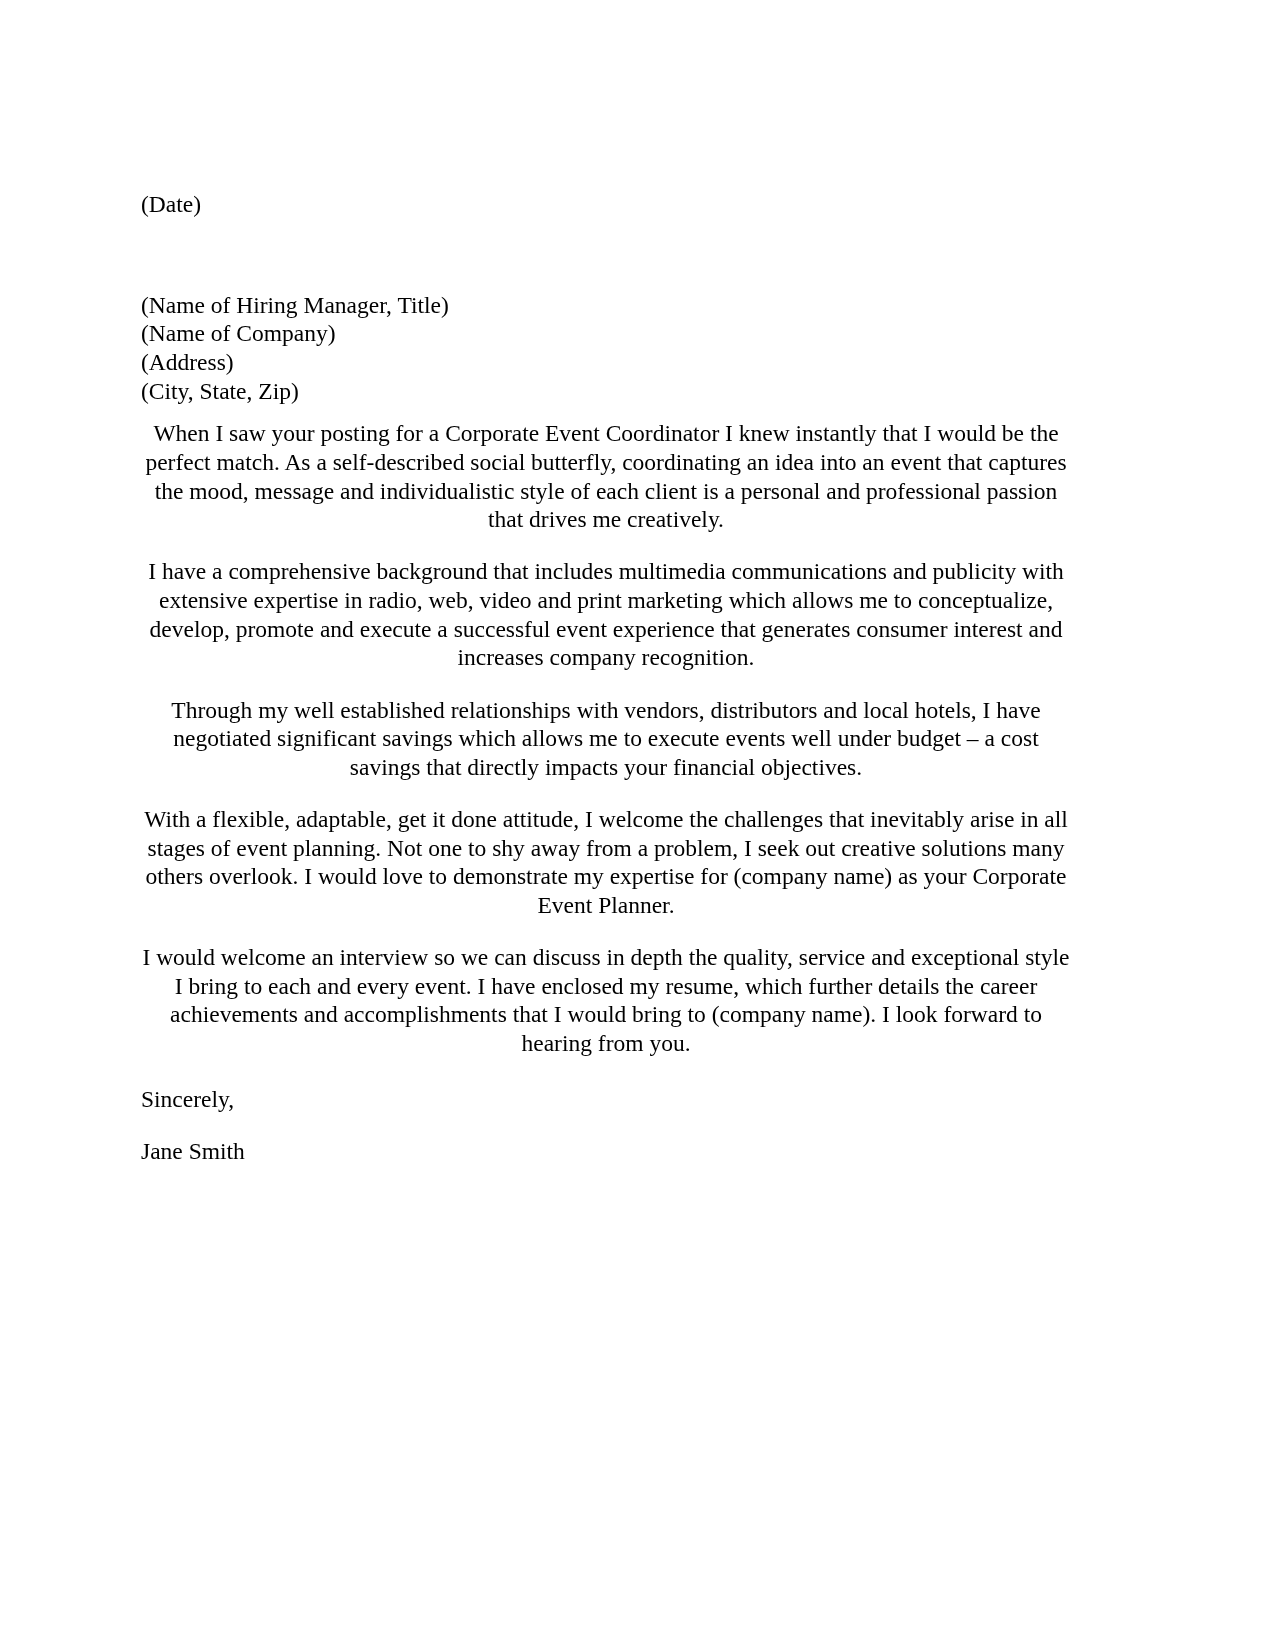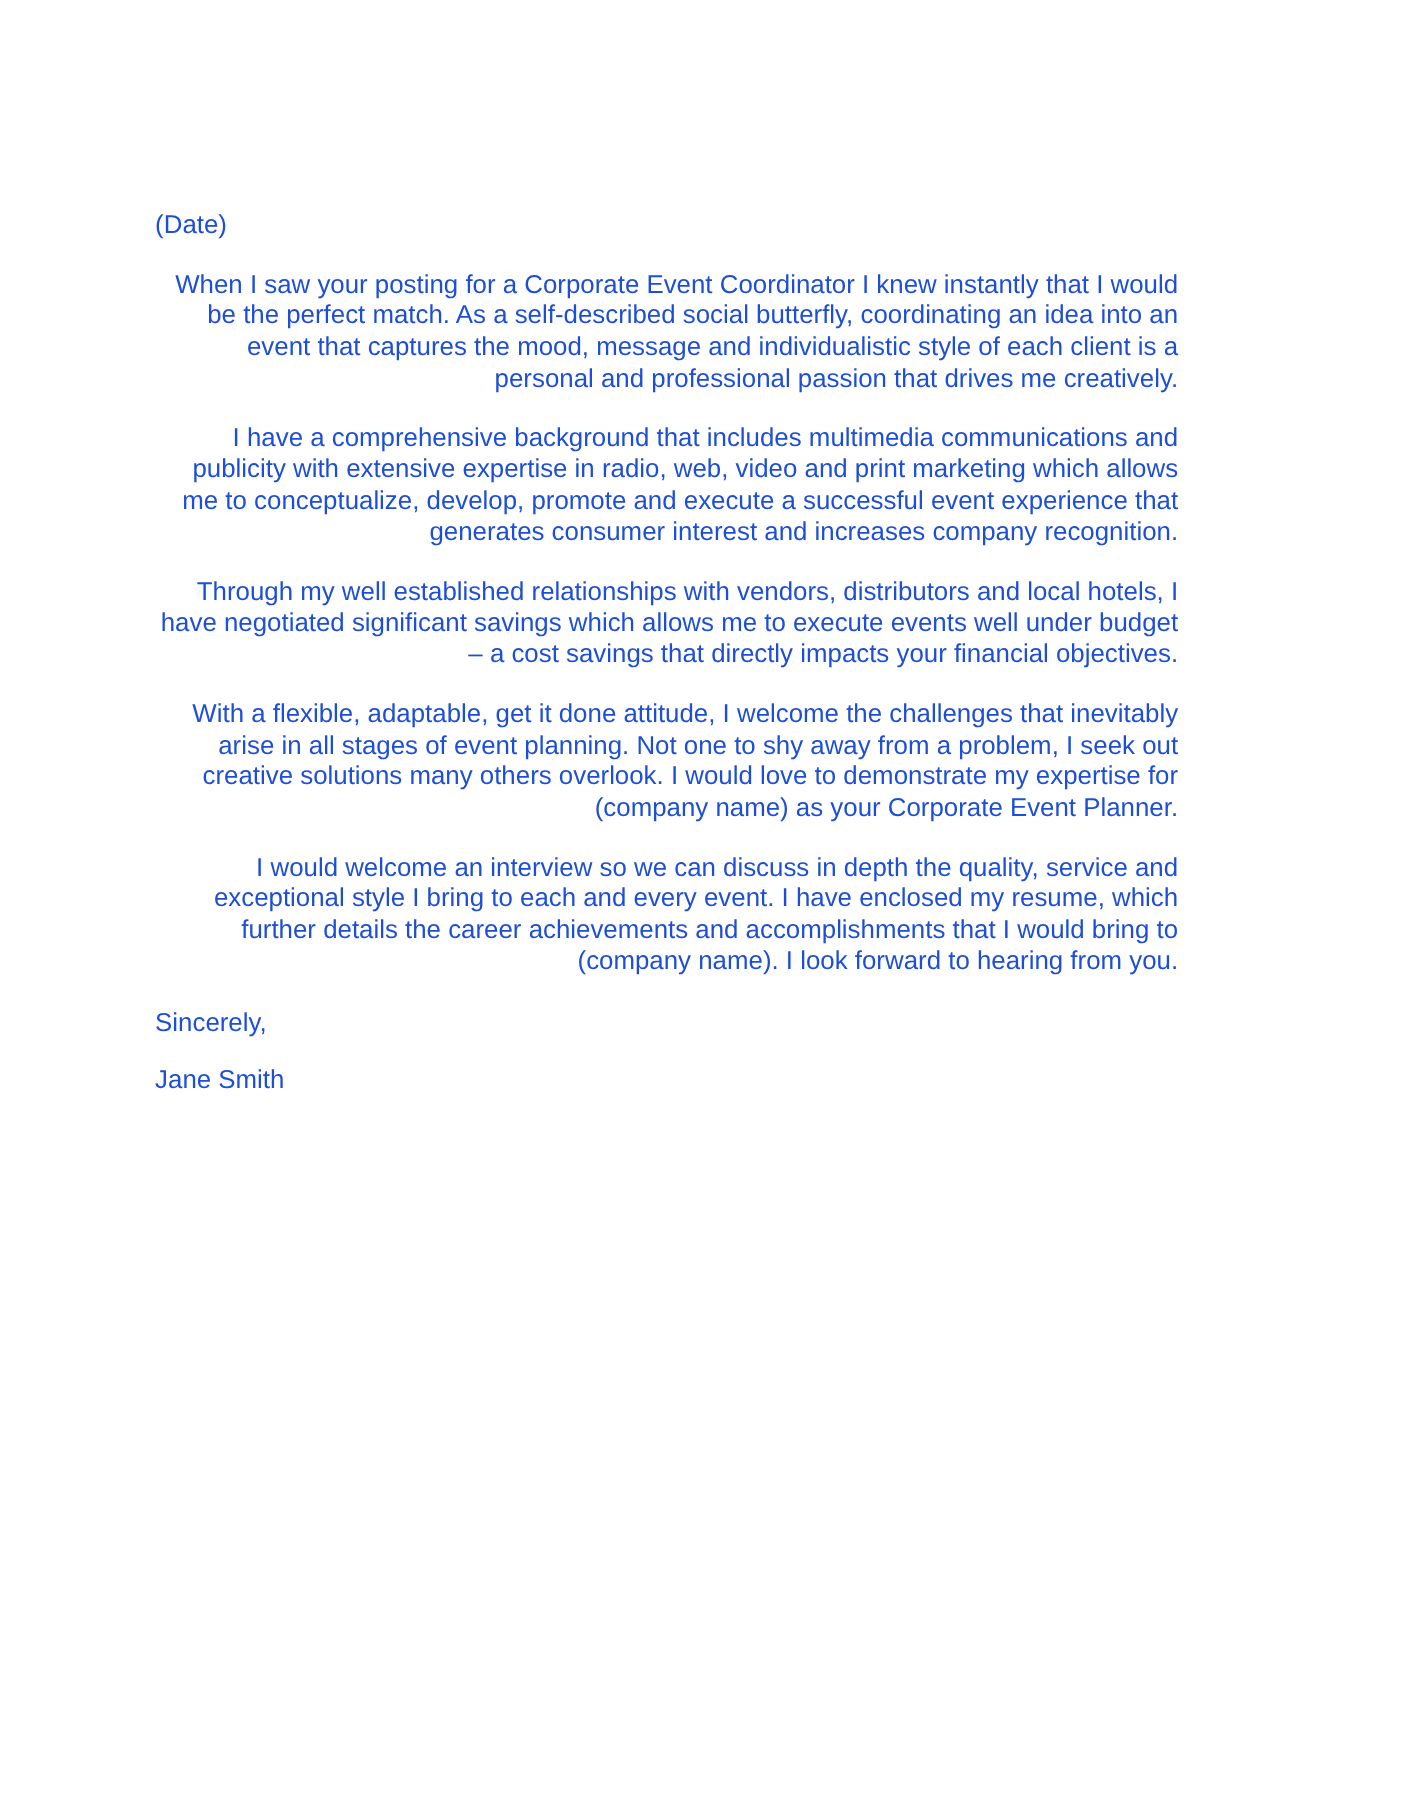--- a/index.html
+++ b/index.html
@@ -15,56 +15,62 @@
     background: #ffffff;
     margin: 0 auto;
     overflow: hidden;
     box-sizing: border-box;
   }
   .letter {
     position: absolute;
     left: 141px;
     top: 190px;
     width: 930px;
-    font-family: Liberation Sans, sans-serif;
+    font-family: Liberation Serif, serif;
     font-size: 23.5px;
     line-height: 1.22;
-    color: #1d4ed8;
+    color: #000000;
     -webkit-font-smoothing: antialiased;
   }
   .date-line {
     margin: 0 0 0 0;
   }
   .recipient-block {
     margin-top: 72px;
   }
   .recipient-block .addr-line {
     margin: 0;
   }
   .salutation {
     margin-top: 85px;
   }
   .body-para {
-    margin-top: 25px;
-    text-align: right;
+    margin-top: 14px;
+    text-align: center;
   }
   .closing {
     margin-top: 27px;
   }
   .signature-name {
   }
 </style>
 </head>
 <body>
 
 <div class="page">
   <div class="letter">
 
     <p class="date-line">(Date)</p>
 
+    <div class="recipient-block">
+      <p class="addr-line">(Name of Hiring Manager, Title)</p>
+      <p class="addr-line">(Name of Company)</p>
+      <p class="addr-line">(Address)</p>
+      <p class="addr-line">(City, State, Zip)</p>
+    </div>
 
 
     <p class="body-para">When I saw your posting for a Corporate Event Coordinator I knew instantly that I would be the perfect match. As a self-described social butterfly, coordinating an idea into an event that captures the mood, message and individualistic style of each client is a personal and professional passion that drives me creatively.</p>
 
     <p class="body-para">I have a comprehensive background that includes multimedia communications and publicity with extensive expertise in radio, web, video and print marketing which allows me to conceptualize, develop, promote and execute a successful event experience that generates consumer interest and increases company recognition.</p>
 
     <p class="body-para">Through my well established relationships with vendors, distributors and local hotels, I have negotiated significant savings which allows me to execute events well under budget – a cost savings that directly impacts your financial objectives.</p>
 
     <p class="body-para">With a flexible, adaptable, get it done attitude, I welcome the challenges that inevitably arise in all stages of event planning. Not one to shy away from a problem, I seek out creative solutions many others overlook. I would love to demonstrate my expertise for (company name) as your Corporate Event Planner.</p>
 

